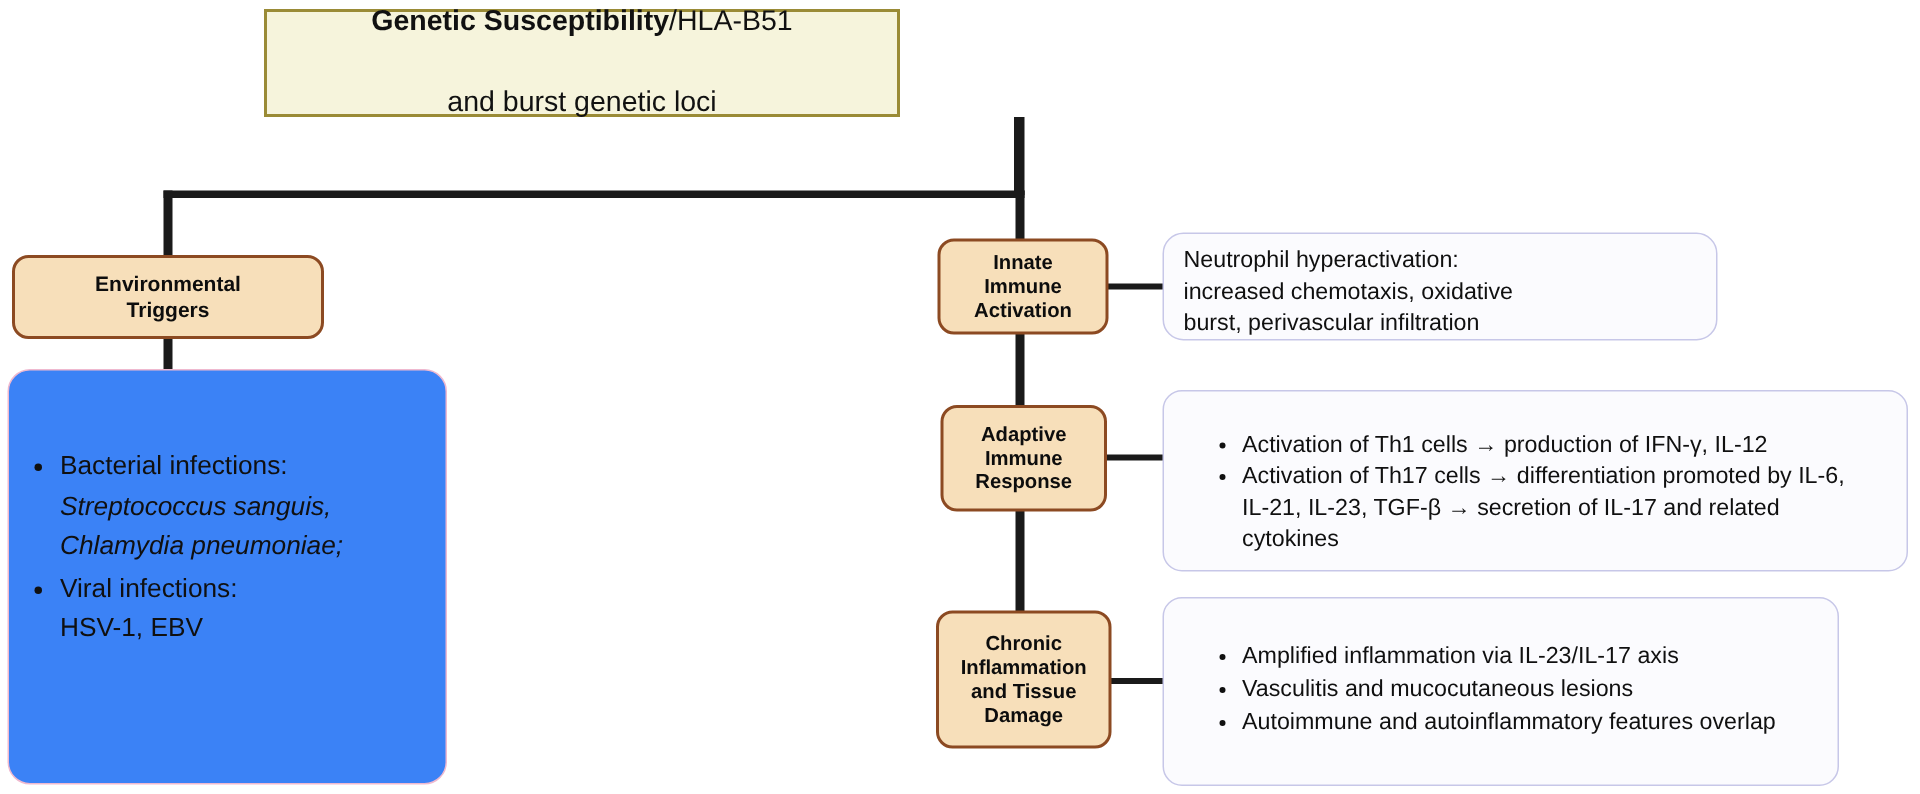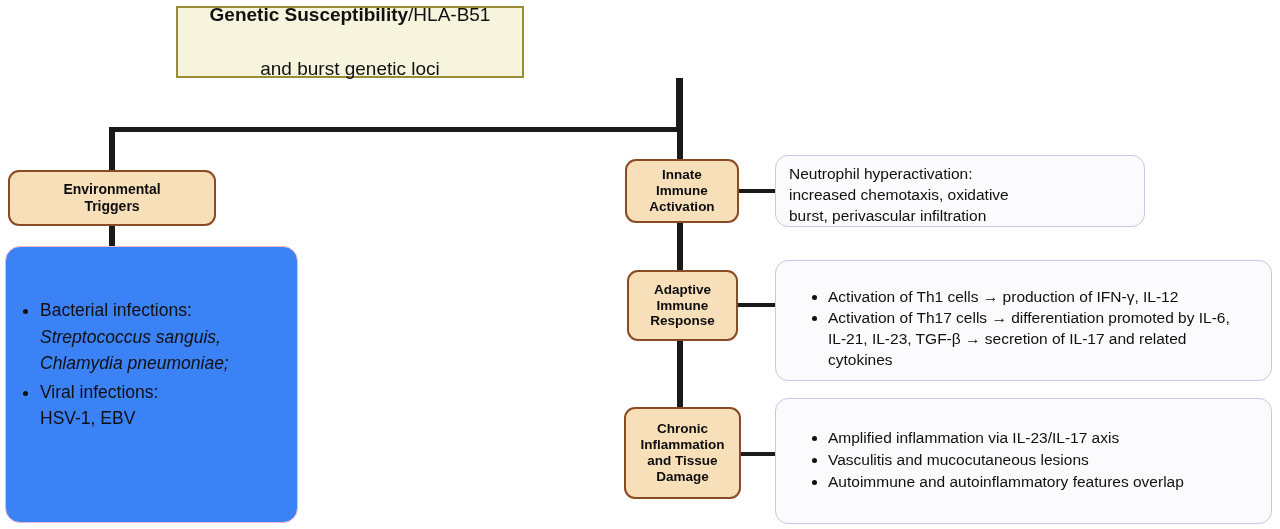--- a/index.html
+++ b/index.html
@@ -23,21 +23,21 @@
   .conn {
     position: absolute;
     background: #1a1a1a;
   }
 
   
   #root-box {
     position: absolute;
     left: 176px;
     top: 6px;
-    width: 348px;
+    width: 424px;
     height: 72px;
     background: #f6f4dc;
     border: 2px solid #9a8b36;
     box-sizing: border-box;
     display: flex;
     flex-direction: column;
     align-items: center;
     justify-content: center;
     text-align: center;
     color: #111111;
@@ -103,32 +103,33 @@
     color: #101010;
   }
   .panel ul { margin: 16px; padding-left: 26px; }
   .panel li { text-align: left; }
 
   #panel-innate {
     left: 775px; top: 155px; width: 370px; height: 72px;
     padding: 8px 10px 6px 13px;
     font-size: 15.5px;
     line-height: 1.35;
+    border-radius: 14px;
   }
   #panel-innate .row { text-align: justify; }
 
   #panel-adaptive {
     left: 775px; top: 260px; width: 497px; height: 121px;
     padding: 9px 12px 6px 10px;
     font-size: 15.5px;
     line-height: 1.36;
   }
 
   #panel-chronic {
-    left: 775px; top: 398px; width: 497px; height: 126px;
+    left: 775px; top: 398px; width: 451px; height: 126px;
     padding: 12px 17px 6px 10px;
     font-size: 15.5px;
     line-height: 1.42;
   }
   #panel-chronic .wide { text-align: justify; }
 </style>
 </head>
 <body>
 
 <div id="canvas">

